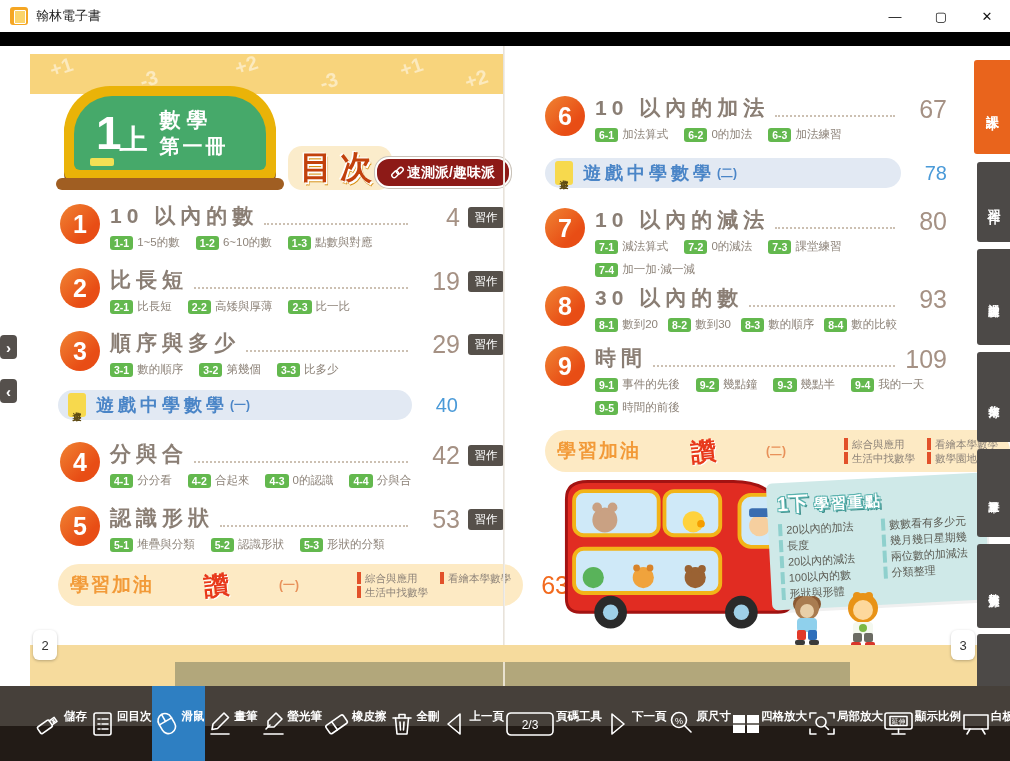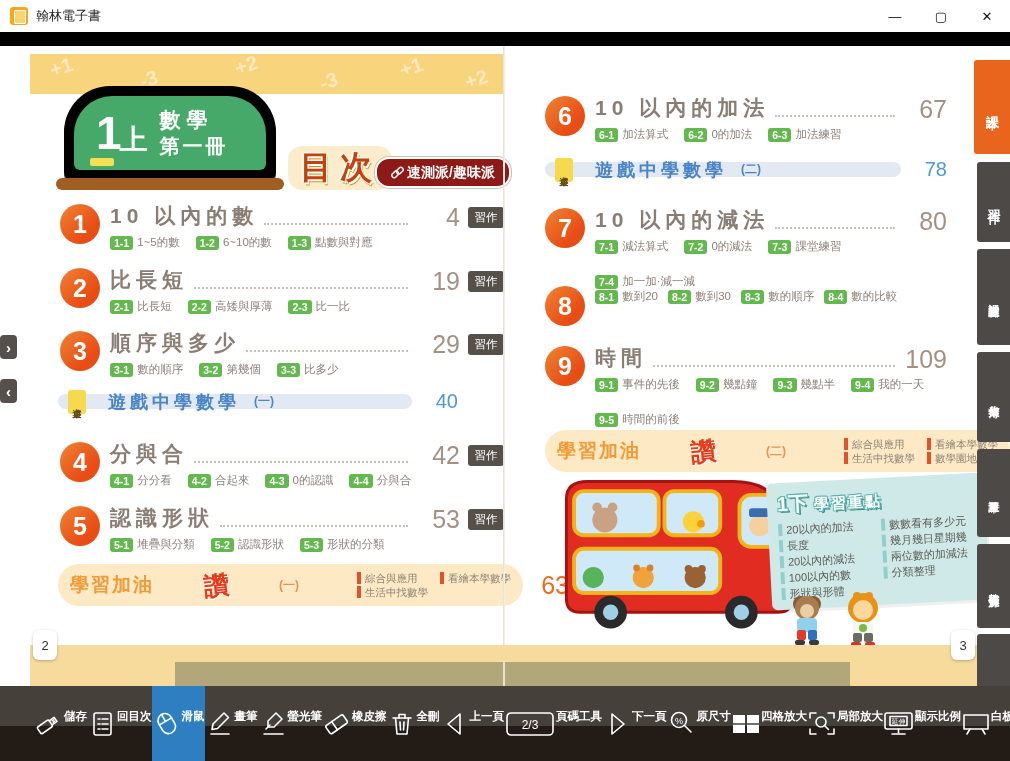--- a/index.html
+++ b/index.html
@@ -16,21 +16,21 @@
   .content{position:absolute;top:46px;left:0;width:1010px;height:640px;background:#fff;}
   .page-divider{position:absolute;left:503px;top:0;width:2px;height:640px;background:linear-gradient(to right,#e3ddd4,#f6f3ee);}
   .tan-strip{position:absolute;left:30px;top:599px;width:947px;height:41px;background:#f6db9d;}
   .olive-bar{position:absolute;left:175px;top:616px;width:675px;height:24px;background:#b2a77b;}
   .olive-bar::after{content:"";position:absolute;left:328px;top:0;width:2px;height:24px;background:#e9e2cf;}
   .pageno-tab{position:absolute;top:584px;width:24px;height:30px;background:#fff;border-radius:6px;box-shadow:0 1px 3px rgba(0,0,0,.25);display:flex;align-items:center;justify-content:center;font-size:13px;color:#333;}
   
   .page-left{position:absolute;left:30px;top:0;width:473px;height:640px;}
   .banner{position:absolute;left:0;top:8px;width:473px;height:40px;background:#f8d47c;overflow:hidden;}
   .banner span{position:absolute;color:rgba(255,255,255,.5);font-weight:bold;font-size:20px;transform:rotate(-18deg);}
-  .board{position:absolute;left:34px;top:40px;width:212px;height:96px;background:#000000;border-radius:46px 46px 10px 10px;box-shadow:0 3px 0 #8d5520;}
+  .board{position:absolute;left:34px;top:40px;width:212px;height:96px;background:#eab308;border-radius:46px 46px 10px 10px;box-shadow:0 3px 0 #8d5520;}
   .board-in{position:absolute;left:10px;top:10px;right:10px;bottom:12px;background:#46a96a;border-radius:38px 38px 6px 6px;display:flex;align-items:center;color:#fff;}
   .board-tray{position:absolute;left:-8px;bottom:-8px;width:228px;height:12px;background:#a05e22;border-radius:6px;}
   .board-grade{font-size:46px;font-weight:bold;margin-left:22px;letter-spacing:-2px;}
   .board-grade small{font-size:28px;}
   .board-col{margin-left:14px;line-height:1.25;font-weight:bold;}
   .board-sub{font-size:21px;letter-spacing:6px;}
   .board-vol{font-size:20px;letter-spacing:3px;}
   .chalk{position:absolute;left:16px;bottom:4px;width:24px;height:8px;background:#f3e054;border-radius:2px;}
   .toc-title-wrap{position:absolute;left:258px;top:100px;width:104px;height:44px;background:#fbeccb;border-radius:14px;display:flex;align-items:center;justify-content:center;}
   .toc-title{font-size:32px;font-weight:bold;color:#c2410c;letter-spacing:8px;text-shadow:1.5px 1.5px 0 #fff,-1.5px -1.5px 0 #fff,2px 3px 0 #d78f12;}
@@ -40,29 +40,29 @@
   .page-left .toc-row{left:30px;width:444px;}
   .page-right .toc-row{left:42px;width:402px;}
   .ch-num{flex:0 0 40px;height:40px;border-radius:50%;background:linear-gradient(135deg,#f08433 0%,#e84d15 70%);color:#fff;font-size:25px;font-weight:bold;display:flex;align-items:center;justify-content:center;margin-top:2px;}
   .ch-main{flex:1;margin-left:10px;min-width:0;}
   .ch-line{display:flex;align-items:flex-end;}
   .ch-title{font-size:21px;font-weight:bold;color:#8a7e74;letter-spacing:5px;white-space:nowrap;}
   .leader{flex:1;border-bottom:2px dotted #ccc0b2;margin:0 6px 5px 6px;height:1px;}
   .ch-page{flex:0 0 46px;text-align:right;font-size:25px;color:#a59184;line-height:1;}
   .ch-page.orange{color:#f26a1e;}
   .hw-badge{flex:0 0 36px;margin-left:8px;margin-bottom:2px;background:#56504a;color:#fff;font-size:11.5px;border-radius:3px;text-align:center;padding:3px 0;}
-  .secs{margin-top:5px;display:flex;flex-wrap:wrap;gap:20px 16px;}
+  .secs{margin-top:5px;display:flex;flex-wrap:wrap;gap:8px 16px;}
   .sec{display:inline-flex;align-items:center;white-space:nowrap;}
   .sec b{background:#63b84e;color:#fff;font-size:10.5px;border-radius:3px;padding:1px 4px;font-weight:bold;}
   .sec i{font-style:normal;font-size:11.5px;color:#8d8379;margin-left:4px;}
   
   .game-row{position:absolute;display:flex;align-items:center;}
   .page-left .game-row{left:28px;width:444px;}
   .page-right .game-row{left:42px;width:402px;}
-  .game-bar{flex:1;height:15px;background:#e2e9f3;border-radius:16px;display:flex;align-items:center;padding:0 10px;gap:12px;}
+  .game-bar{flex:1;height:30px;background:#e2e9f3;border-radius:16px;display:flex;align-items:center;padding:0 10px;}
   .game-tag{width:18px;height:24px;background:#f7d94d;border-radius:3px;color:#5d4a12;font-size:9px;font-weight:bold;writing-mode:vertical-rl;text-orientation:upright;display:flex;align-items:center;justify-content:center;line-height:18px;}
   .game-title{margin-left:10px;font-size:18px;font-weight:bold;color:#4a85c7;letter-spacing:4px;}
   .game-part{font-size:12px;font-weight:bold;color:#4a85c7;margin-left:2px;}
   .game-page{flex:0 0 46px;text-align:right;font-size:20px;color:#4a9ad8;}
   
   .boost-row{position:absolute;display:flex;align-items:center;}
   .page-left .boost-row{left:28px;width:444px;}
   .page-right .boost-row{left:42px;width:402px;}
   .boost-bar{flex:1;height:42px;background:#fdeac4;border-radius:21px;display:flex;align-items:center;padding:0 12px;gap:48px;}
   .boost-title{font-size:19px;font-weight:bold;color:#f29a38;letter-spacing:2px;white-space:nowrap;}
@@ -373,20 +373,25 @@
                 <b>7-4</b>
                 <i>加一加·減一減</i>
               </span>
           </div>
         </div>
       </div>
 
       <div class="toc-row" style="top:238px">
         <div class="ch-num">8</div>
         <div class="ch-main">
+          <div class="ch-line">
+            <span class="ch-title">30 以內的數</span>
+            <span class="leader"></span>
+            <span class="ch-page">93</span>
+          </div>
           <div class="secs" style="gap:4px 10px">
             <span class="sec">
                 <b>8-1</b>
                 <i>數到20</i>
               </span>
             <span class="sec">
                 <b>8-2</b>
                 <i>數到30</i>
               </span>
             <span class="sec">

